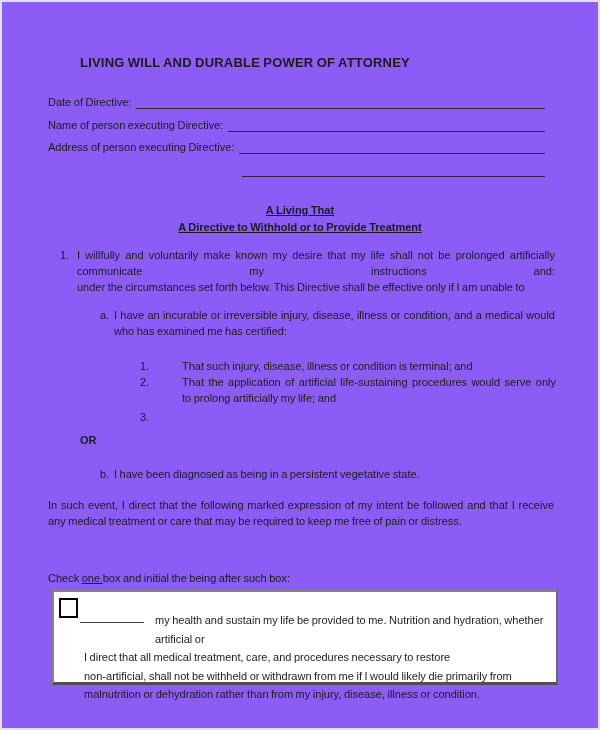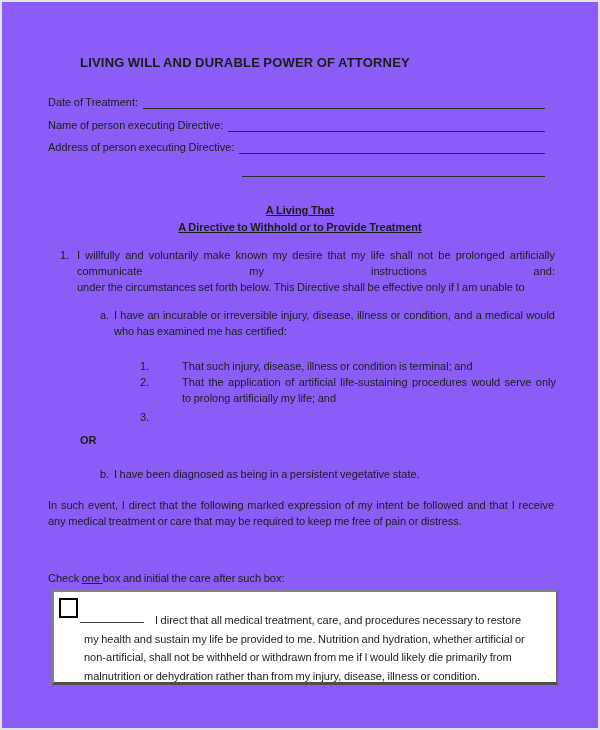--- a/index.html
+++ b/index.html
@@ -84,21 +84,21 @@
   .box-lines > div:first-child { padding-left:71px; }
 </style>
 </head>
 <body>
 
 <div class="page">
 
   <div class="abs doc-title">LIVING WILL AND DURABLE POWER OF ATTORNEY</div>
 
   <div class="abs frow" style="top:92px">
-    <span class="flabel">Date of Treatment:</span>
+    <span class="flabel">Date of Directive:</span>
     <span class="fline"></span>
   </div>
   <div class="abs frow" style="top:137px">
     <span class="flabel">Address of person executing Directive:</span>
     <span class="fline"></span>
   </div>
   <div class="abs frow" style="top:115px">
     <span class="flabel">Name of person executing Directive:</span>
     <span class="fline"></span>
   </div>
@@ -152,26 +152,26 @@
     <span class="ptext plines">
         <div>I have been diagnosed as being in a persistent vegetative state.</div>
       </span>
   </div>
 
   <div class="abs closing plines">
       <div>In such event, I direct that the following marked expression of my intent be followed and that I receive</div>
       <div>any medical treatment or care that may be required to keep me free of pain or distress.</div>
     </div>
 
-  <div class="abs check-line"><span>Check </span><span class="uword">one </span><span>box and initial the care after such box:</span></div>
+  <div class="abs check-line"><span>Check </span><span class="uword">one </span><span>box and initial the being after such box:</span></div>
 
   <div class="abs option-box">
     <div class="checkbox-field"></div>
     <div class="initials-line"></div>
     <div class="box-lines">
+        <div>my health and sustain my life be provided to me. Nutrition and hydration, whether artificial or</div>
         <div>I direct that all medical treatment, care, and procedures necessary to restore</div>
-        <div>my health and sustain my life be provided to me. Nutrition and hydration, whether artificial or</div>
         <div>non-artificial, shall not be withheld or withdrawn from me if I would likely die primarily from</div>
         <div>malnutrition or dehydration rather than from my injury, disease, illness or condition.</div>
       </div>
   </div>
 
 </div>
 
 </body></html>

